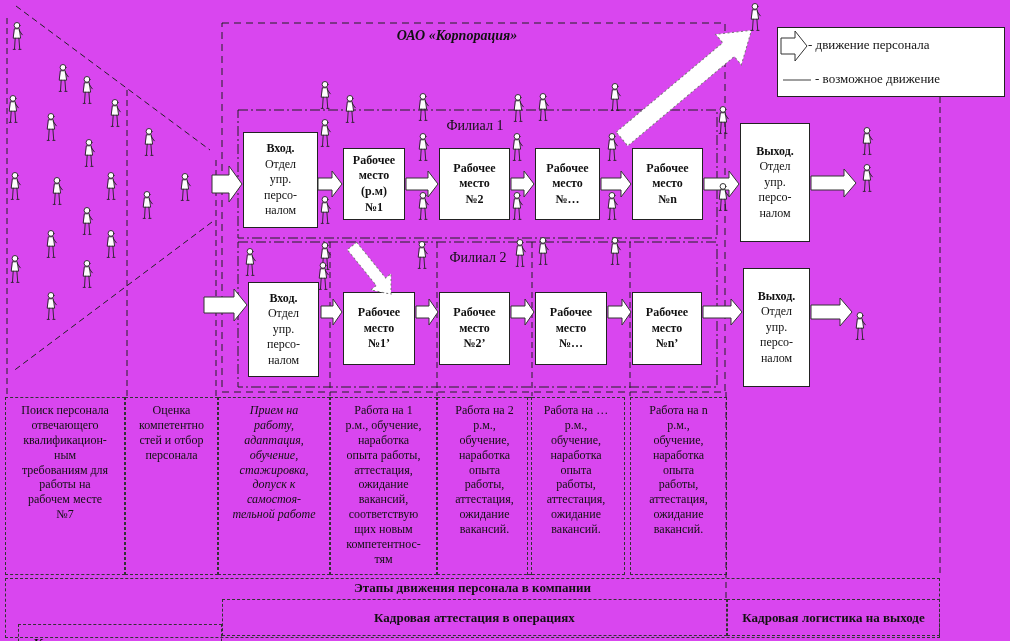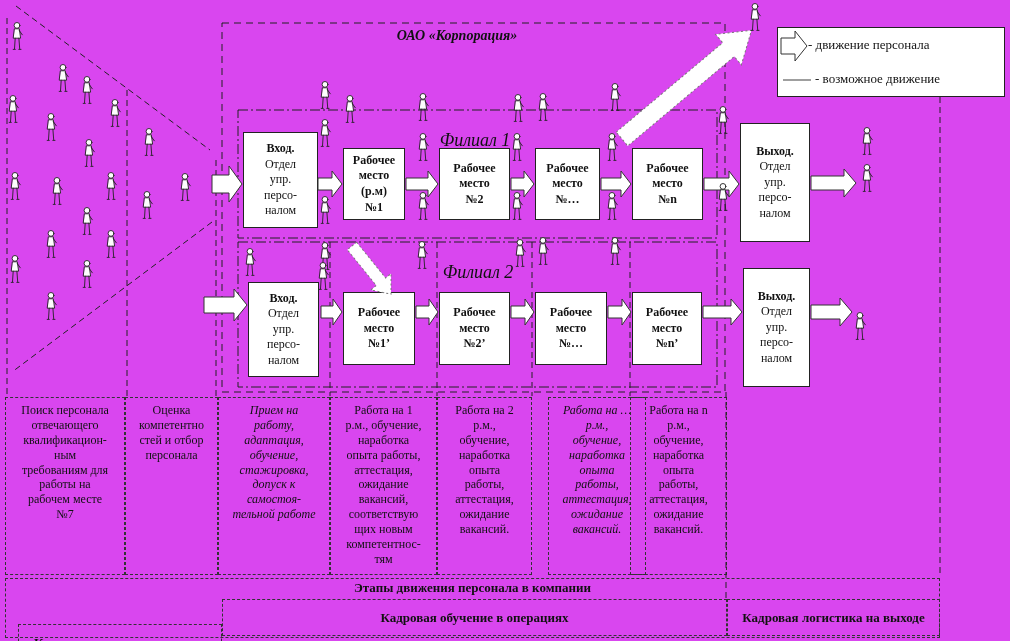--- a/index.html
+++ b/index.html
@@ -6,21 +6,21 @@
   #frame{position:relative;width:1010px;height:641px;background:#d946ef;overflow:hidden;
          font-family:"Liberation Serif", serif;color:#111;}
   .solidbox{position:absolute;box-sizing:border-box;border:1px solid #222;background:#fff;
             display:flex;flex-direction:column;align-items:center;justify-content:center;
             text-align:center;font-weight:bold;font-size:12px;line-height:1.3;white-space:pre-line;z-index:2;}
   .solidbox .body{font-weight:normal;}
   .dashcol{position:absolute;box-sizing:border-box;border:1px dashed #333;background:transparent;
            text-align:center;font-size:12px;line-height:1.24;white-space:pre-line;padding-top:5px;z-index:2;}
   .lbl{position:absolute;text-align:center;z-index:3;}
   .corp-title{font-size:14px;font-weight:bold;font-style:italic;}
-  .branch-label{font-size:18px;font-style:italic;margin-top:12px;}
+  .branch-label{font-size:14px;}
   .legendbox{position:absolute;box-sizing:border-box;border:1px solid #222;background:#fff;z-index:2;}
   .legend-label{position:absolute;font-size:13px;text-align:left;z-index:3;}
   .bandouter{position:absolute;box-sizing:border-box;border:1px dashed #333;z-index:1;}
   .bandcell{position:absolute;box-sizing:border-box;border:1px dashed #333;display:flex;align-items:center;
             justify-content:center;font-weight:bold;font-size:13px;z-index:2;text-align:center;}
   .band-title{position:absolute;text-align:center;font-weight:bold;font-size:13px;z-index:2;}
   #gfx{position:absolute;left:0;top:0;width:1010px;height:641px;z-index:4;pointer-events:none;}
 </style>
 </head>
 <body>
@@ -139,21 +139,21 @@
 тям</div>
   <div class="dashcol" style="left:437px;top:397px;width:95px;height:178px;">Работа на 2
 р.м.,
 обучение,
 наработка
 опыта
 работы,
 аттестация,
 ожидание
 вакансий.</div>
-  <div class="dashcol" style="left:548px;top:397px;width:98px;height:178px;font-style:italic;">Работа на …
+  <div class="dashcol" style="left:527px;top:397px;width:98px;height:178px;">Работа на …
 р.м.,
 обучение,
 наработка
 опыта
 работы,
 аттестация,
 ожидание
 вакансий.</div>
   <div class="dashcol" style="left:630px;top:397px;width:97px;height:178px;">Работа на n
 р.м.,
@@ -161,21 +161,21 @@
 наработка
 опыта
 работы,
 аттестация,
 ожидание
 вакансий.</div>
 
   <div class="bandouter" style="left:5px;top:578px;width:935px;height:60px;"></div>
   <div class="band-title" style="left:5px;top:580px;width:935px;">Этапы движения персонала в компании</div>
   <div class="bandcell" style="left:18px;top:624px;width:204px;height:37px;">Кадровая логистика на входе</div>
-  <div class="bandcell" style="left:222px;top:599px;width:505px;height:37px;">Кадровая обучение в операциях</div>
+  <div class="bandcell" style="left:222px;top:599px;width:505px;height:37px;">Кадровая аттестация в операциях</div>
   <div class="bandcell" style="left:727px;top:599px;width:213px;height:37px;">Кадровая логистика на выходе</div>
 
   <svg id="gfx" viewBox="0 0 1010 641">
     <defs>
       <g id="person-sym" fill="#fdfdfd" stroke="#222" stroke-width="0.9" stroke-linecap="round">
         <circle cx="7" cy="3.4" r="2.9"></circle>
         <path d="M4.7,6.8 L9.3,6.8 L10.6,16.2 L3.6,16.2 Z"></path>
         <path d="M9.3,8.6 L12.3,12.8" fill="none"></path>
         <path d="M5.2,16.2 L4.5,26.8 M8.9,16.2 L9.7,26.8" fill="none"></path>
         <path d="M3.2,27.4 L5.3,27.4 M8.8,27.4 L11,27.4" fill="none"></path>

